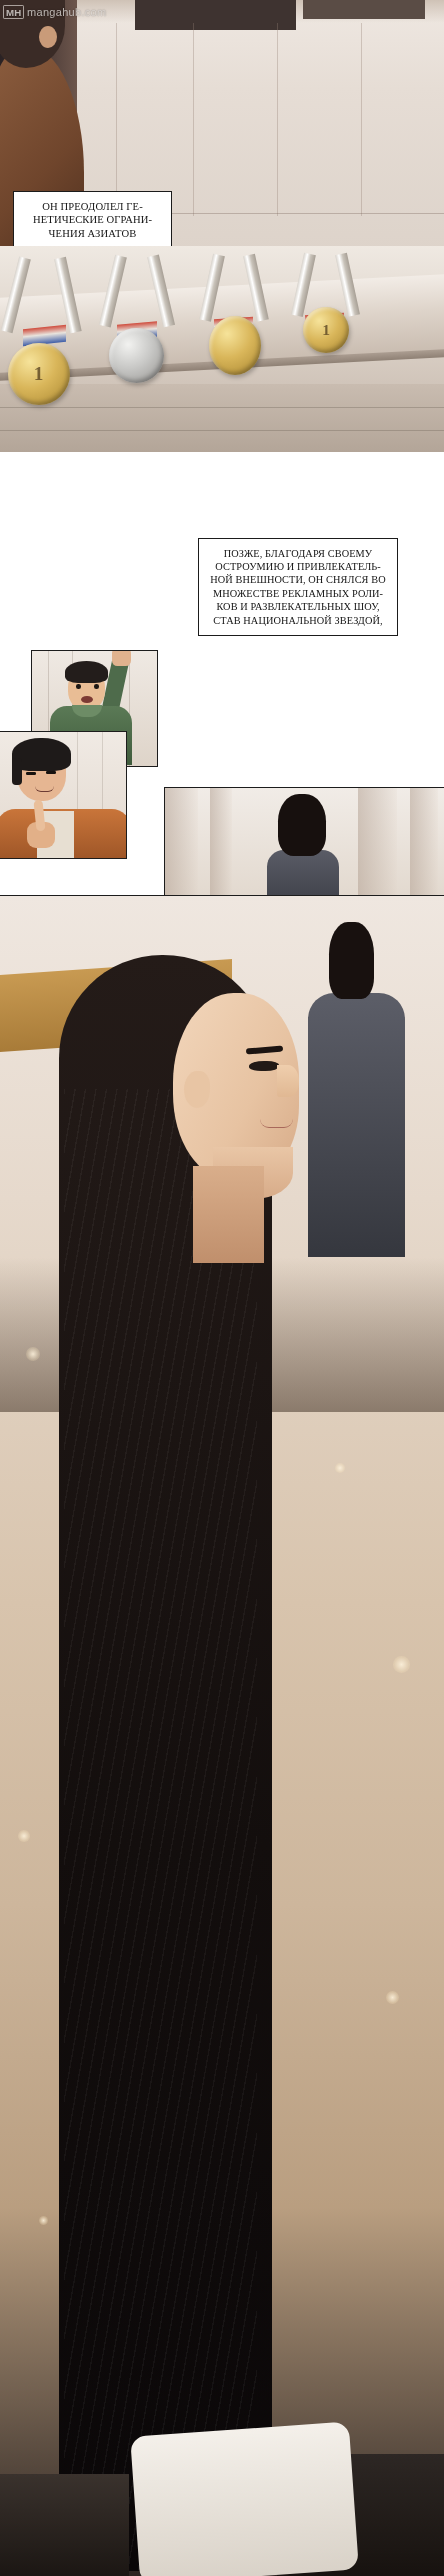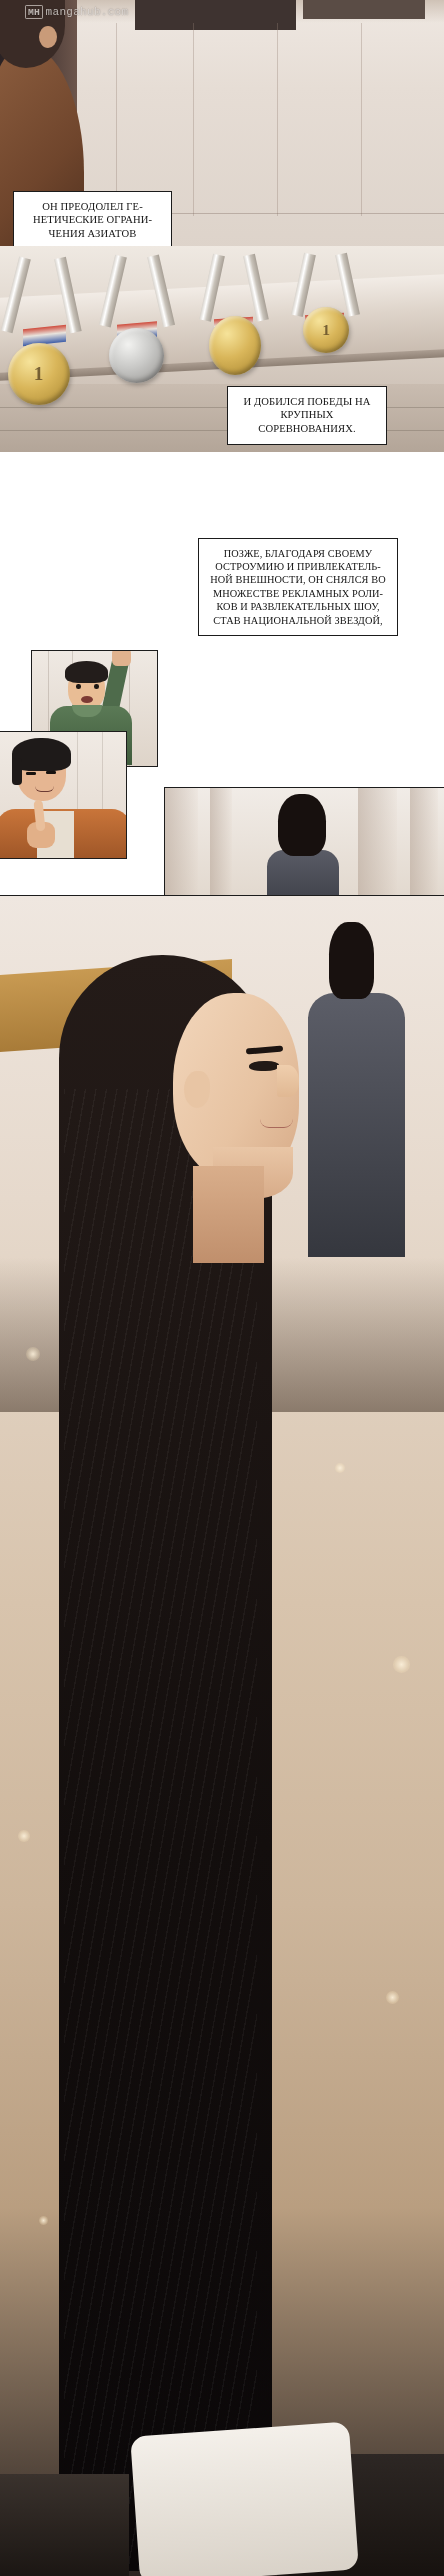--- a/index.html
+++ b/index.html
@@ -64,22 +64,22 @@
     background: rgba(120,100,88,0.35);
   }
   #panel-top .vstripe {
     position: absolute; top: 23px; width: 0.6px; height: 193px;
     background: rgba(150,130,118,0.35);
   }
 
   
   .watermark {
     position: absolute;
-    left: 25px; top: 5.2px;
-    font-family: Liberation Mono, monospace;
+    left: 3px; top: 5.2px;
+    font-family: Liberation Sans, sans-serif;
     font-size: 11px;
     letter-spacing: 0.3px;
     color: rgba(245,240,235,0.72);
     text-shadow: 0 0.6px 1.3px rgba(0,0,0,0.5);
   }
   .watermark .wm-badge {
     display: inline-block;
     font-weight: bold;
     font-size: 9.7px;
     padding: 0.6px 1.9px;
@@ -413,21 +413,20 @@
     <div class="ribbon-band" style="left:117px; top:77px; width:40px; height:15.5px; transform: skewY(-5deg);"></div>
     <div class="ribbon-band" style="left:214px; top:72px; width:39px; height:15.5px; transform: skewY(-4deg);"></div>
     <div class="ribbon-band" style="left:305px; top:68px; width:39px; height:14px; transform: skewY(-4deg);"></div>
 
     <div class="medal gold" style="left:7.7px;  top:97px; width:62px;  height:62px; font-size:19.3px;">1</div>
     <div class="medal silver" style="left:109px; top:82px; width:55px;  height:55px; font-size:8.4px;"></div>
     <div class="medal gold" style="left:209px; top:70px; width:52px;  height:59px; border-radius:50%; font-size:8.4px;"></div>
     <div class="medal gold" style="left:303px; top:61px;  width:46px;  height:46px; font-size:15.5px;">1</div>
   </div>
 
-  <div class="caption" id="cap-3">И ДОБИЛСЯ ПО­БЕДЫ НА КРУПНЫХ СОРЕВНОВАНИЯХ.</div>
 
   <div class="gap-white" style="top:452px; height:198px;"></div>
 
   <div class="caption" id="cap-4">ПОЗЖЕ, БЛАГОДАРЯ СВОЕМУ ОСТРОУМИЮ И ПРИВЛЕКАТЕЛЬ­НОЙ ВНЕШНОСТИ, ОН СНЯЛСЯ ВО МНОЖЕСТВЕ РЕКЛАМНЫХ РОЛИ­КОВ И РАЗВЛЕКАТЕЛЬНЫХ ШОУ, СТАВ НАЦИОНАЛЬНОЙ ЗВЕЗДОЙ,</div>
 
   <div class="panel" id="panel-man">
     <div class="bg-stripe" style="left:15.5px;"></div>
     <div class="bg-stripe" style="left:40px;"></div>
     <div class="bg-stripe" style="left:97px;"></div>
     <div class="arm"></div>

